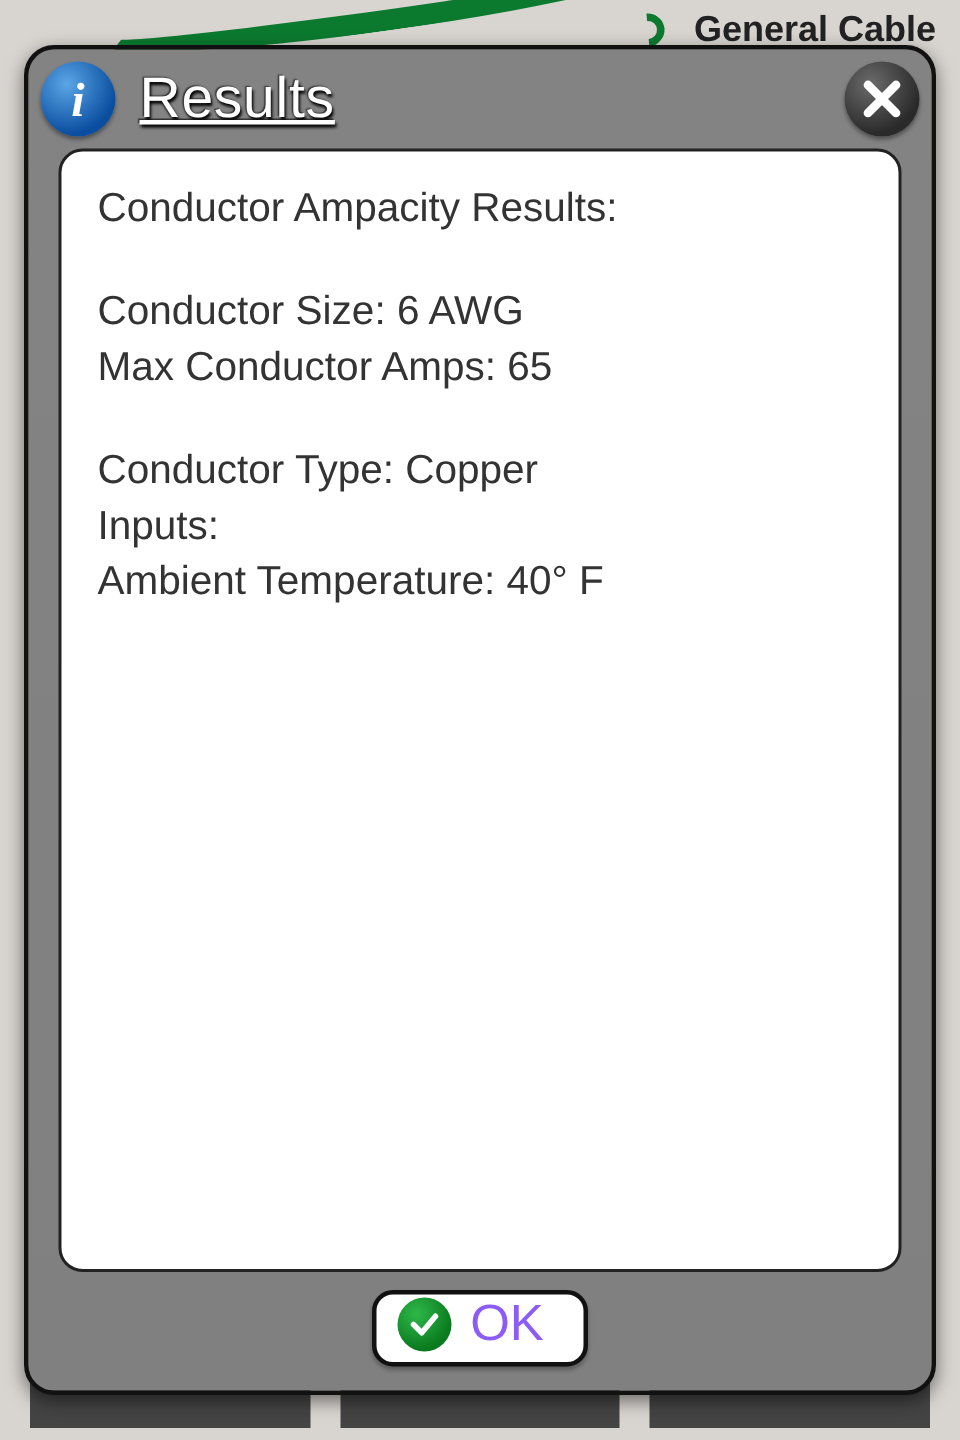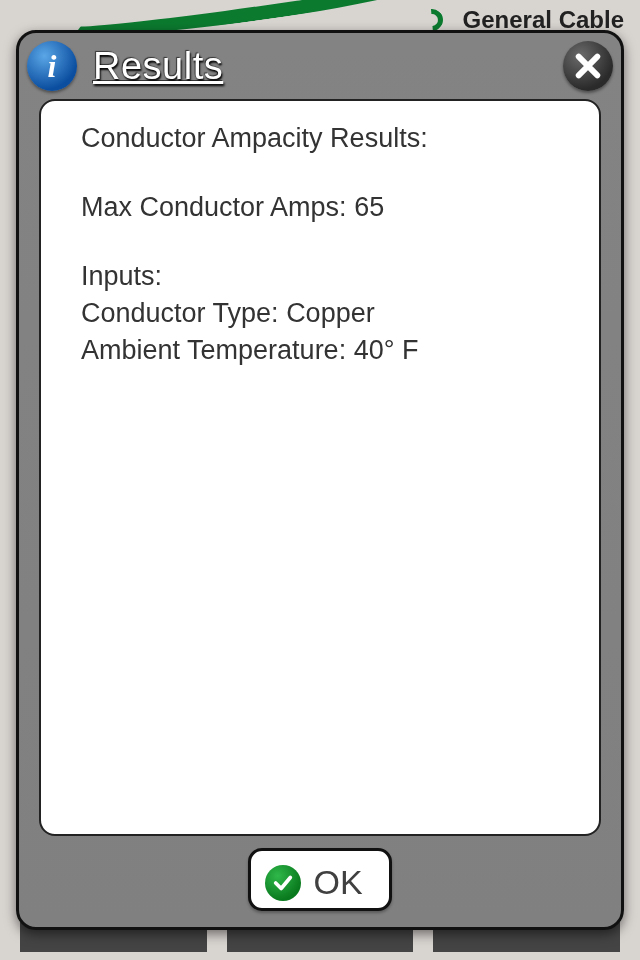--- a/index.html
+++ b/index.html
@@ -114,43 +114,43 @@
       cursor: pointer;
       box-shadow: 0 2px 3px rgba(0,0,0,.4);
     }
     .close-btn svg { width: 28px; height: 28px; }
     .content {
       flex: 1;
       margin: 0 20px 12px 20px;
       background: #fff;
       border: 2px solid #222;
       border-radius: 16px;
-      padding: 20px 40px;
+      padding: 20px 24px;
       color: #333;
       font-size: 27px;
       line-height: 1.3;
       overflow-y: auto;
     }
     .content .line { margin-bottom: 2px; }
     .spacer { height: 32px; }
     .footer {
       display: flex;
       justify-content: center;
       padding: 0 20px 16px;
     }
     .ok-btn {
       background: #fff;
       border: 3px solid #111;
       border-radius: 14px;
-      padding: 12px 26px 6px 14px;
+      padding: 0 26px 6px 14px;
       display: flex;
       align-items: center;
       gap: 12px;
       font-size: 34px;
-      color: #404040;
+      color: #8b5cf6;
       cursor: pointer;
       box-shadow: 0 2px 3px rgba(0,0,0,.3);
     }
     .ok-icon {
       width: 36px; height: 36px;
       background: radial-gradient(circle at 35% 30%, #2fb84a, #0a7a1e 70%);
       border-radius: 50%;
       display: flex;
       align-items: center;
       justify-content: center;
@@ -181,29 +181,33 @@
       <svg viewBox="0 0 24 24">
         <path d="M4 4 L20 20 M20 4 L4 20" stroke="#fff" stroke-width="5" stroke-linecap="round"></path>
       </svg>
     </span>
   </div>
 
   <div class="content">
     <div class="line">Conductor Ampacity Results:</div>
     <div class="spacer"></div>
     <div class="line">
+      <span>Conductor Size: </span>
+      <span>6 AWG</span>
+    </div>
+    <div class="line">
       <span>Max Conductor Amps: </span>
       <span>65</span>
     </div>
     <div class="spacer"></div>
-    <div class="line">Inputs:</div>
     <div class="line">
       <span>Conductor Type: </span>
       <span>Copper</span>
     </div>
+    <div class="line">Inputs:</div>
     <div class="line">
       <span>Ambient Temperature: </span>
       <span>40° F</span>
     </div>
   </div>
 
   <div class="footer">
     <button class="ok-btn">
       <span class="ok-icon">
         <svg viewBox="0 0 24 24">

